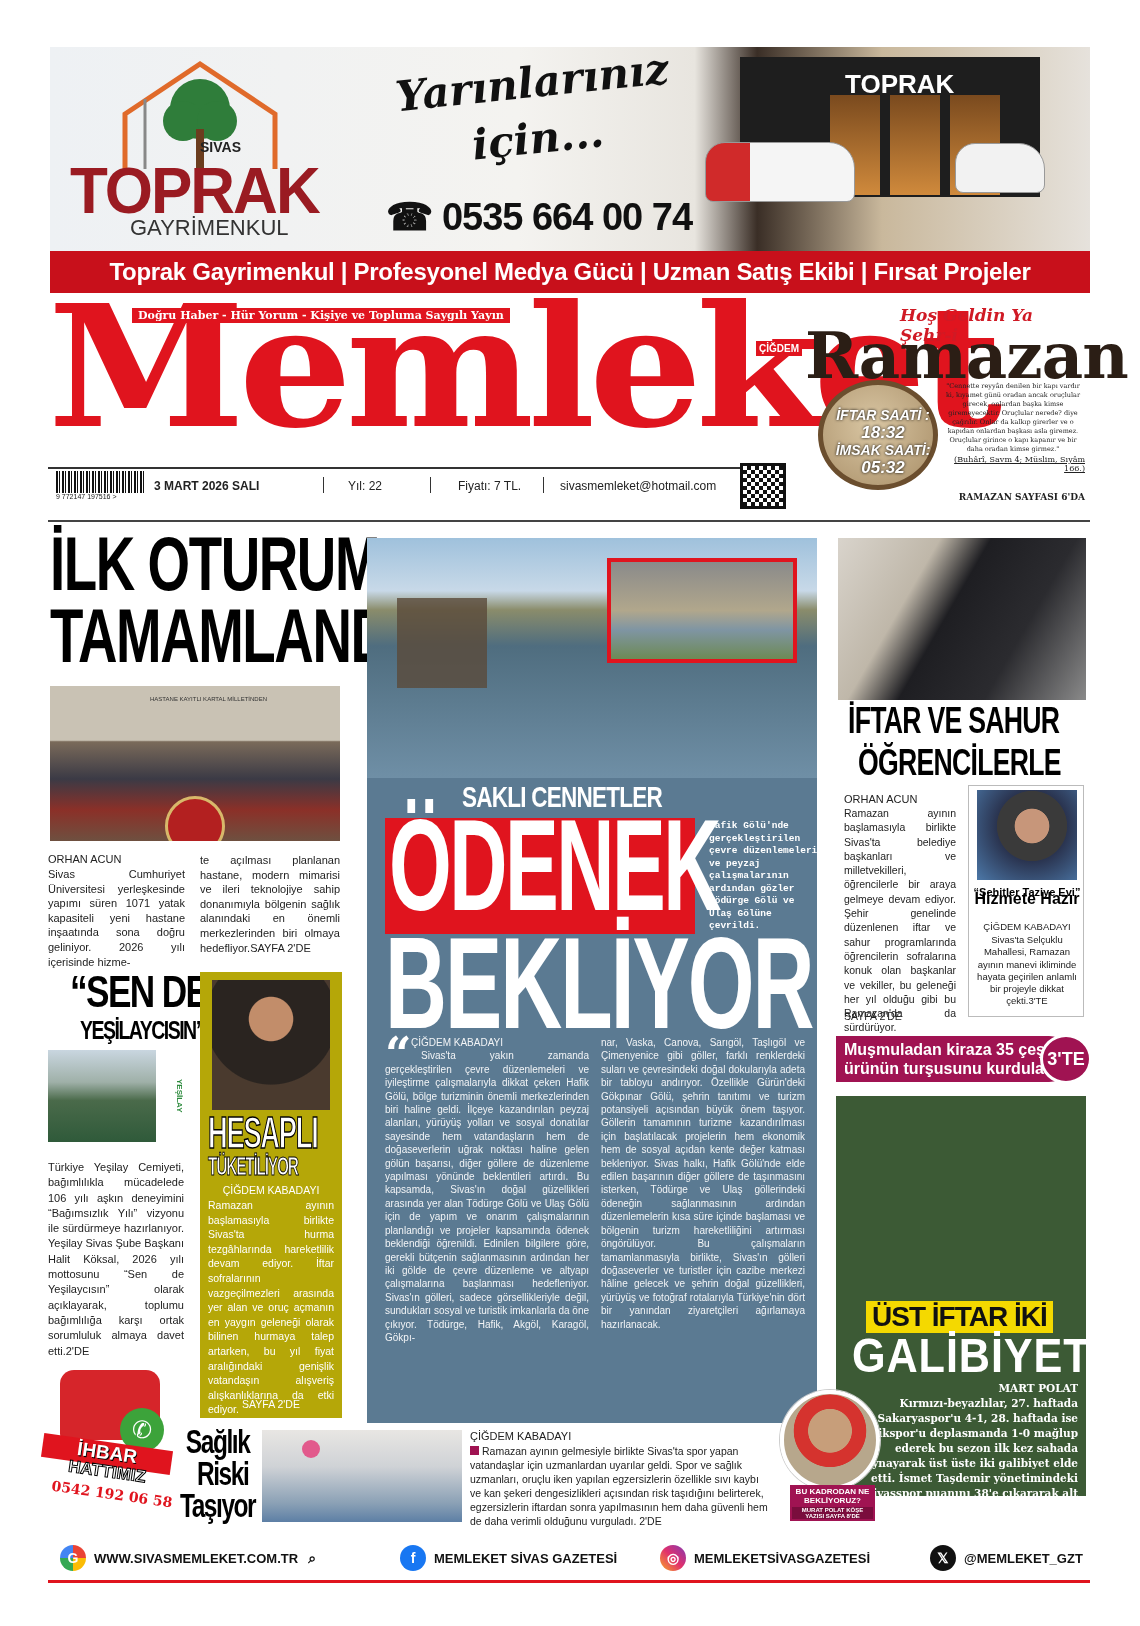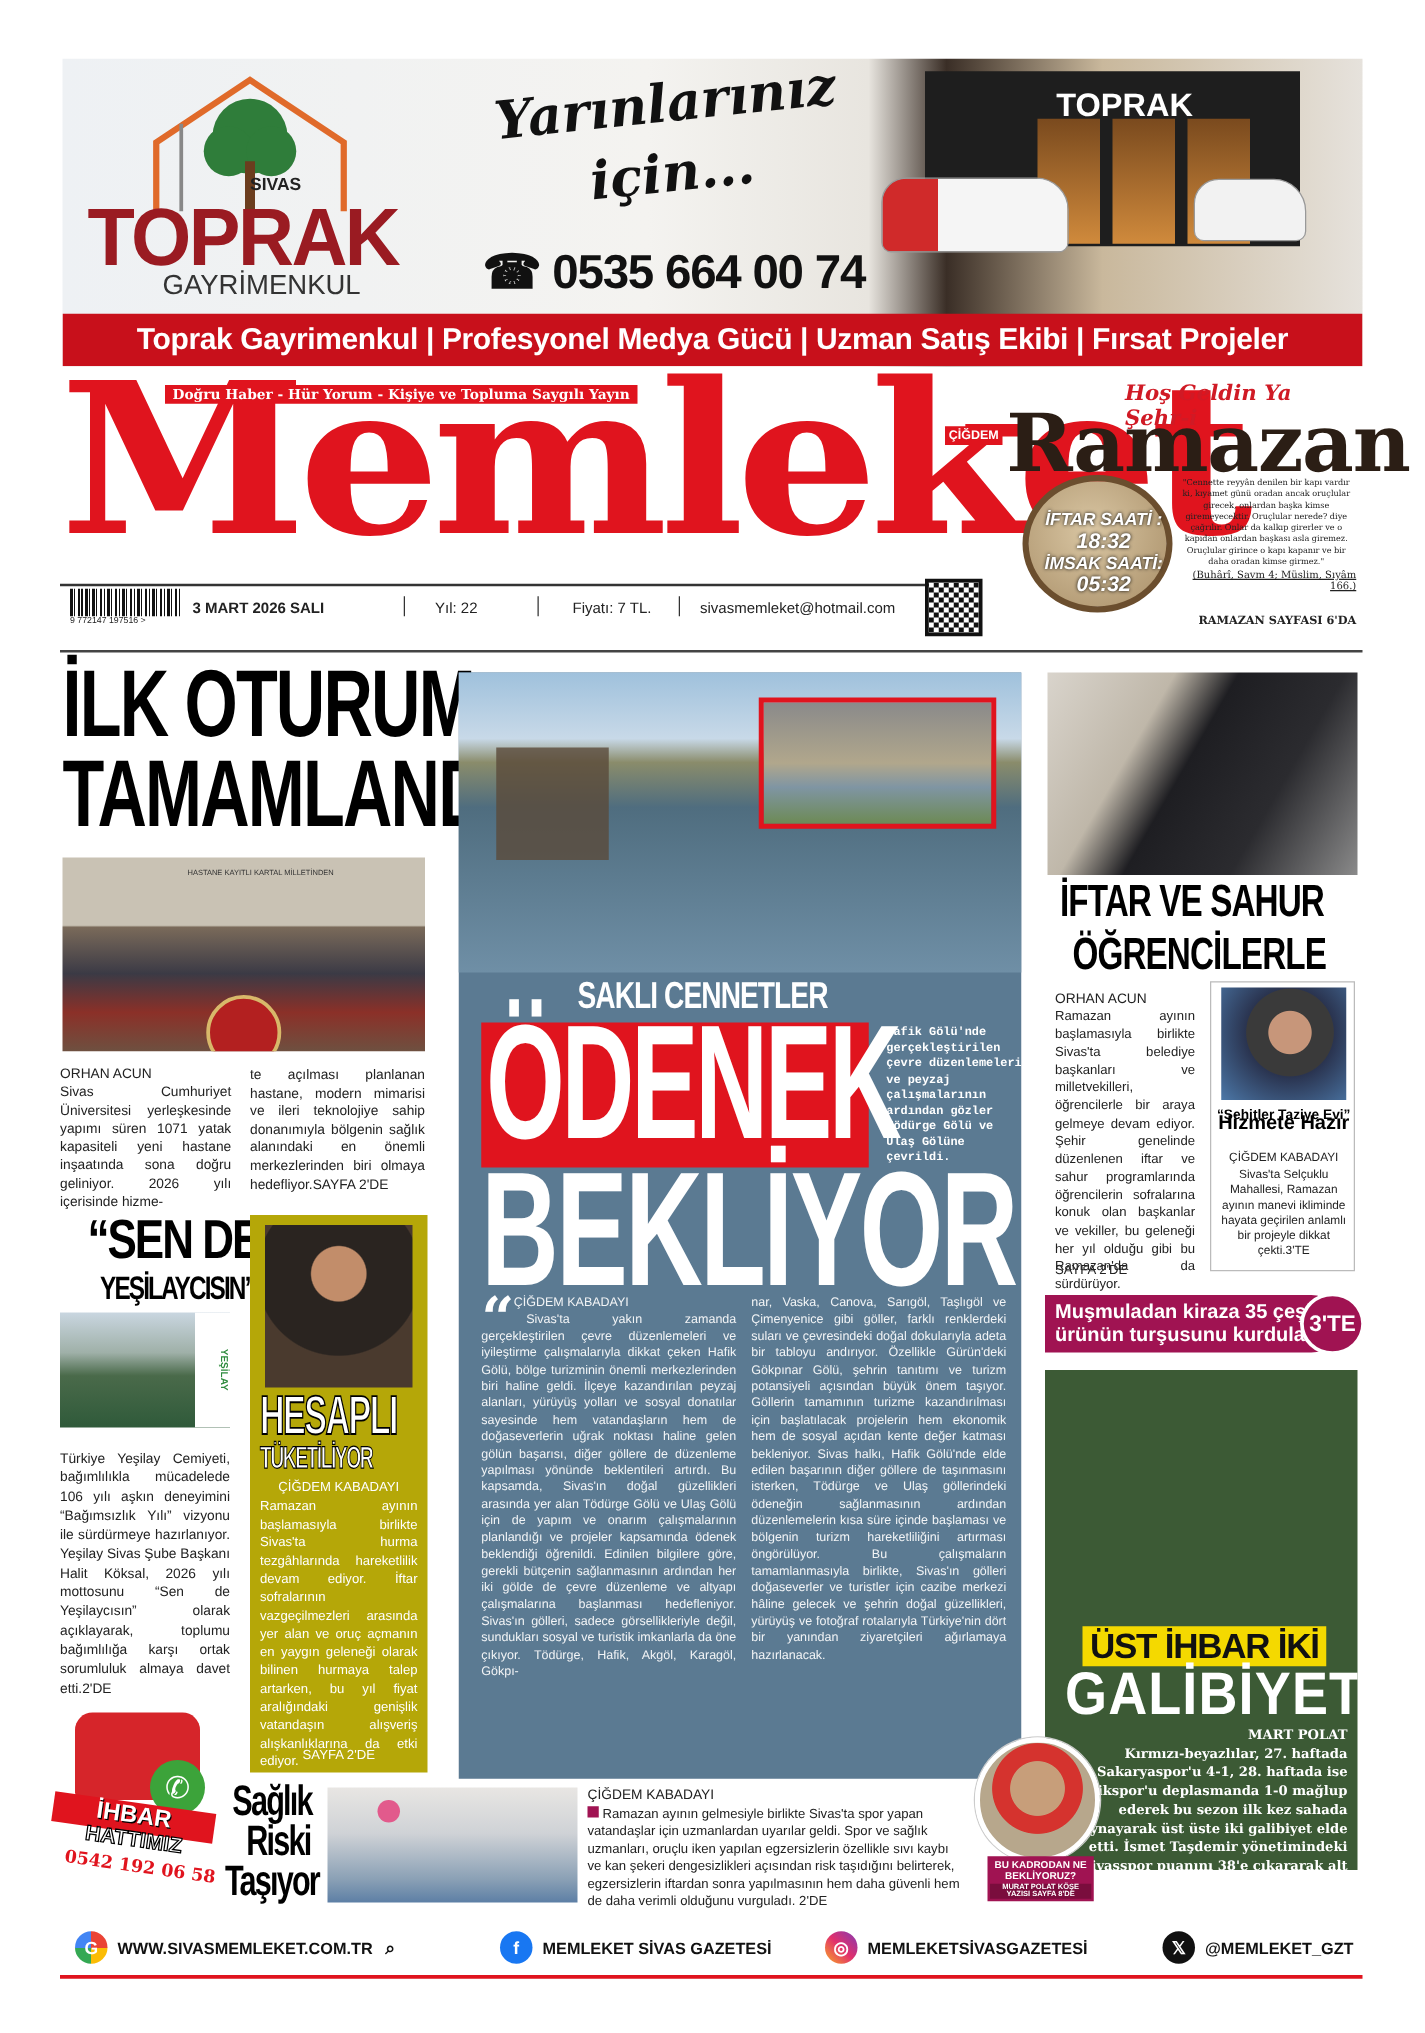--- a/index.html
+++ b/index.html
@@ -199,21 +199,21 @@
   <div style="position:absolute;left:0;top:100px;width:116px;text-align:center;font-weight:bold;font-size:11px;color:#000">“Şehitler Taziye Evi”</div>
   <div style="position:absolute;left:0;top:104px;width:116px;text-align:center;font-weight:bold;font-size:16px;color:#000">Hizmete Hazır</div>
   <div style="position:absolute;left:0;top:135px;width:116px;text-align:center;font-size:9.5px">ÇİĞDEM KABADAYI</div>
   <div style="position:absolute;left:4px;top:148px;width:108px;text-align:center;font-size:9.5px;line-height:12.3px">Sivas'ta Selçuklu Mahallesi, Ramazan ayının manevi ikliminde hayata geçirilen anlamlı bir projeyle dikkat çekti.3'TE</div>
 </div>
 
 <div class="abs musmula">Muşmuladan kiraza 35 çeşit ürünün turşusunu kurdular</div>
 <div class="abs musmula-badge">3'TE</div>
 
 <div id="sport" class="abs">
-  <div class="ust">ÜST İHBAR İKİ</div>
+  <div class="ust">ÜST İFTAR İKİ</div>
   <div class="galibiyet">GALİBİYET</div>
   <div class="sport-txt">
     <div>MART POLAT</div>
     <div>Kırmızı-beyazlılar, 27. haftada Sakaryaspor'u 4-1, 28. haftada ise Serikspor'u deplasmanda 1-0 mağlup ederek bu sezon ilk kez sahada oynayarak üst üste iki galibiyet elde etti. İsmet Taşdemir yönetimindeki Sivasspor puanını 38'e çıkararak alt sıralardan uzaklaştı.SAYFA 8'DE</div>
   </div>
 </div>
 <div class="abs avatar"></div>
 <div class="abs col-badge">
   <div style="font-size:8px">BU KADRODAN NE BEKLİYORUZ?</div>
   <div style="background:#7a0d3d;margin-top:2px;font-size:6px">MURAT POLAT KÖŞE YAZISI SAYFA 8'DE</div>

